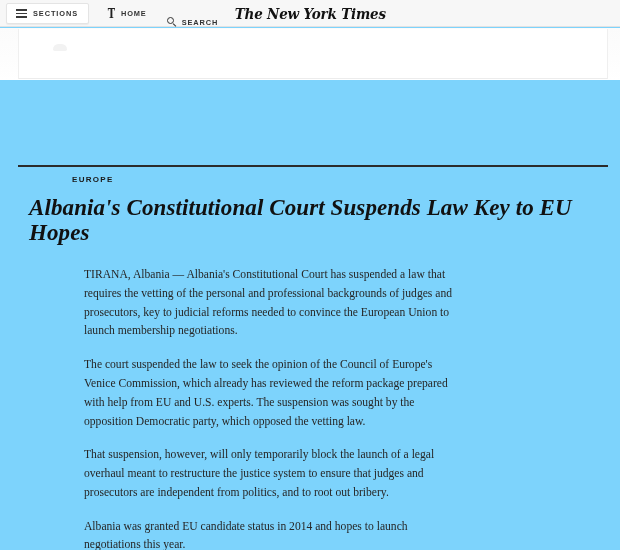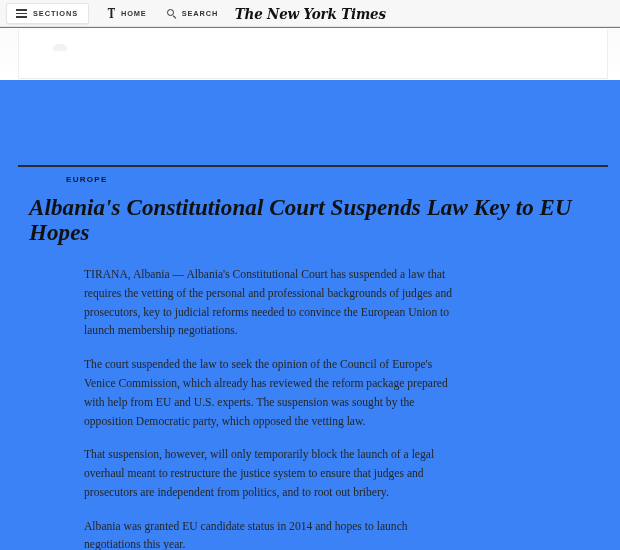--- a/index.html
+++ b/index.html
@@ -10,21 +10,21 @@
     width: 620px;
     height: 550px;
     background: #ffffff;
     font-family: "Liberation Sans", sans-serif;
     overflow: hidden;
   }
   .page {
     position: relative;
     width: 620px;
     height: 550px;
-    background: #3b82f6;
+    background: #7dd3fc;
   }
 
   
   .topbar {
     position: absolute;
     left: 0; top: 0;
     width: 620px;
     height: 27px;
     background: #f7f7f7;
     border-bottom: 1px solid #e2e2e2;
@@ -79,21 +79,21 @@
   }
   .nav-item {
     display: flex;
     align-items: center;
     gap: 5px;
     height: 27px;
     padding: 0 2px;
     cursor: pointer;
   }
   .nav-item.home { margin-left: 16px; }
-  .nav-item.search { margin-left: 16px; }
+  .nav-item.search { margin-left: 16px; align-items: flex-end; }
 
   .t-logo {
     font-family: "DejaVu Serif", serif;
     font-weight: 700;
     font-size: 12px;
     line-height: 1;
     color: #222222;
     display: inline-block;
     transform: scaleX(0.82);
   }
@@ -184,21 +184,21 @@
     background: #2b2b2b;
     margin: 85px 0 0 0;
   }
   .kicker {
     font-family: "Liberation Sans", sans-serif;
     font-size: 8px;
     font-weight: 700;
     letter-spacing: 1.3px;
     color: #1a1a1a;
     text-transform: uppercase;
-    margin: 8px 0 0 15px;
+    margin: 8px 0 0 21px;
     padding-left: 33px;
   }
   .headline {
     font-family: "Liberation Serif", serif;
     font-style: italic;
     font-weight: 700;
     font-size: 23px;
     line-height: 1.12;
     letter-spacing: 0.1px;
     color: #111111;

